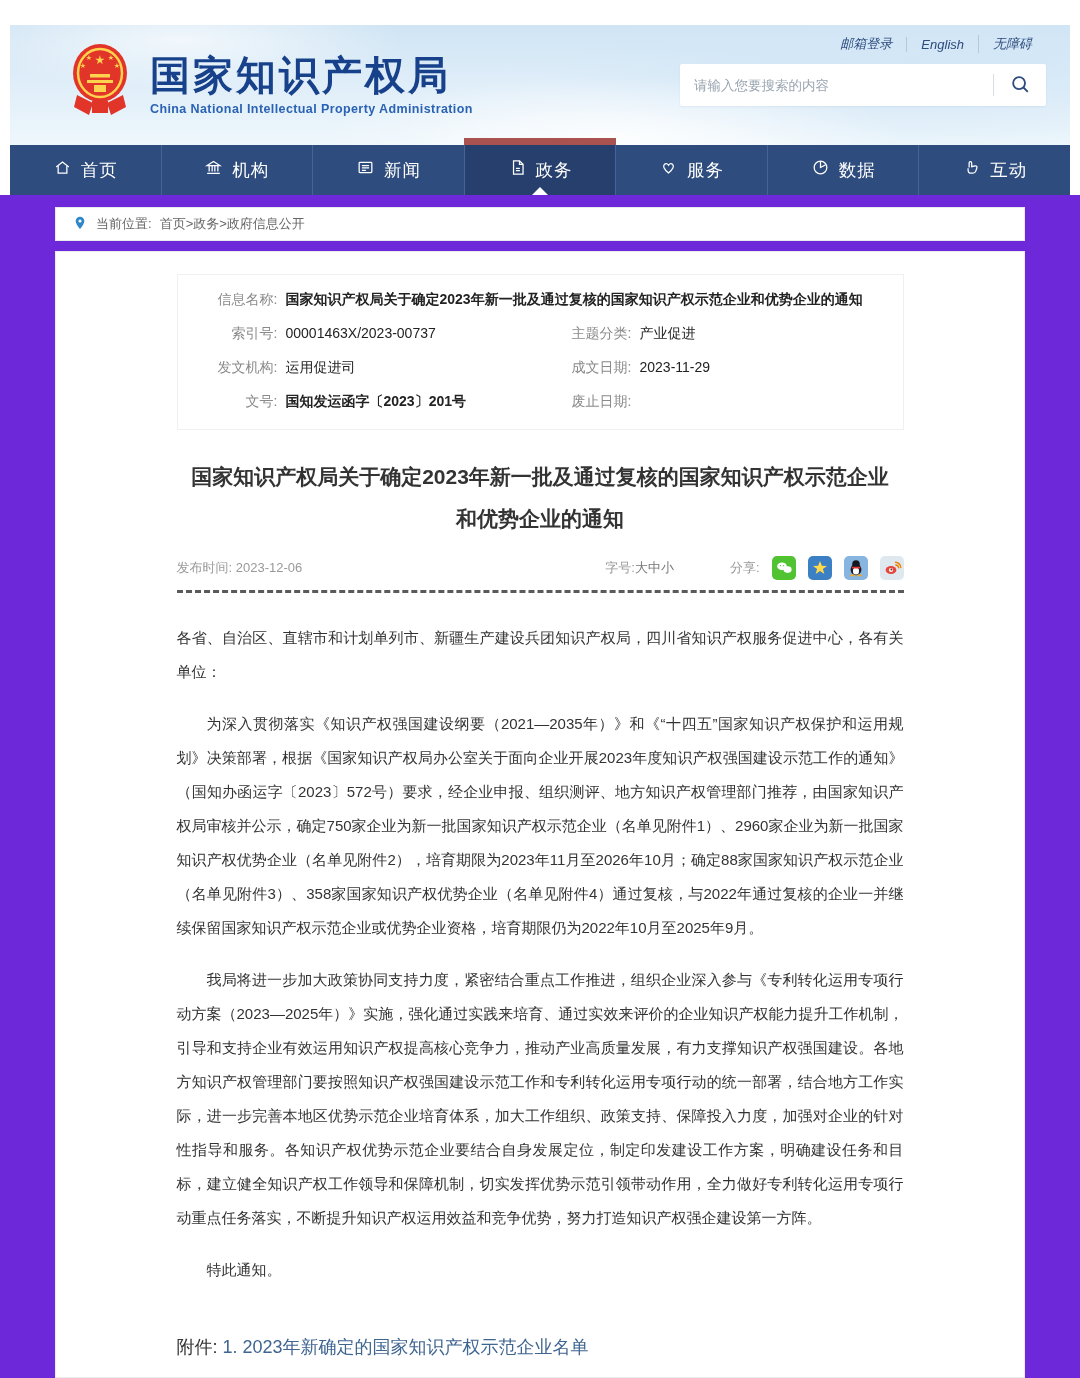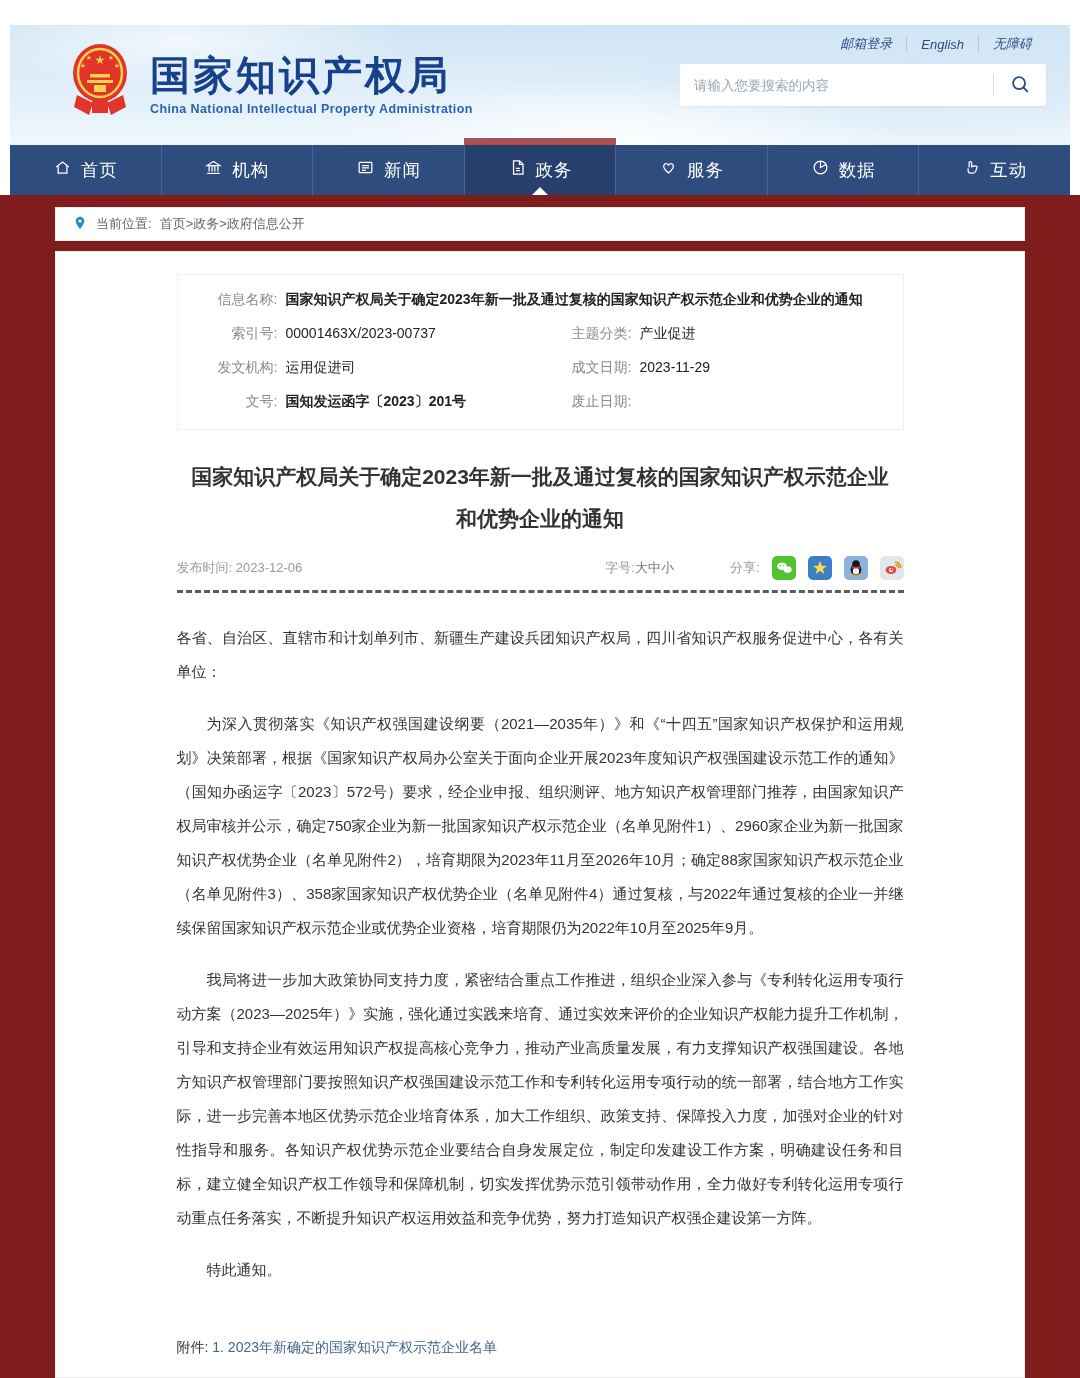--- a/index.html
+++ b/index.html
@@ -40,21 +40,21 @@
   .nav { position:absolute; left:10px; top:145px; width:1060px; height:50px; display:flex; background:#2e4c7d; }
   .nav-item { flex:1; position:relative; display:flex; align-items:center; justify-content:center; gap:9px;
     color:#fff; font-size:17.5px; letter-spacing:1px; cursor:pointer; }
   .nav-item:not(:last-child) { border-right:1px solid #46639a; }
   .nav-item.active { background:#263f6d; }
   .active-top { position:absolute; top:-7px; left:-1px; right:-1px; height:7px; background:#a95250; }
   .active-caret { position:absolute; bottom:0; left:50%; transform:translateX(-50%);
     width:0; height:0; border-left:8px solid transparent; border-right:8px solid transparent; border-bottom:8px solid #ffffff; }
 
   
-  .main { position:absolute; left:0; top:195px; width:1080px; height:1183px; background:#7f1d1d; }
+  .main { position:absolute; left:0; top:195px; width:1080px; height:1183px; background:#6d28d9; }
   .breadcrumb { position:absolute; left:55px; top:12px; width:970px; height:34px; background:#fff; border:1px solid #e8ebee;
     display:flex; align-items:center; gap:8px; padding:0 16px; font-size:13px; color:#666; }
   .crumb-link { color:#666; text-decoration:none; cursor:pointer; }
   .crumb-sep { color:#666; }
 
   .card { position:absolute; left:55px; top:56px; width:970px; height:1127px; background:#fff; border:1px solid #eaecef; overflow:hidden; }
   .article-wrap { width:727px; margin:0 auto; }
 
   
   .info-box { margin-top:22px; border:1px solid #f0f0f0; padding:8px 0 10px; font-size:14px; }
@@ -75,21 +75,21 @@
   .meta-share { margin-left:56px; display:flex; align-items:center; gap:12px; }
   .share-btn { width:24px; height:24px; border:none; background:none; padding:0; cursor:pointer; display:flex; }
   .meta-divider { margin-top:10px; border-bottom:3px dashed #5a5a5a; }
 
   
   .body-text { margin-top:28px; font-size:15px; line-height:34px; text-align:justify; color:#333; }
   .body-text p { margin:0 0 18px; }
   .ind { text-indent:2em; }
 
   
-  .attach { margin-top:48px; font-size:14px; color:#333; }
+  .attach { margin-top:48px; font-size:18px; color:#333; }
   .attach-row { margin-bottom:26px; line-height:24px; }
   .attach-label { color:#333; }
   .attach-link { color:#3f6591; text-decoration:none; cursor:pointer; }
 </style>
 </head>
 <body>
 
 <div class="page">
 
   <div class="banner">

